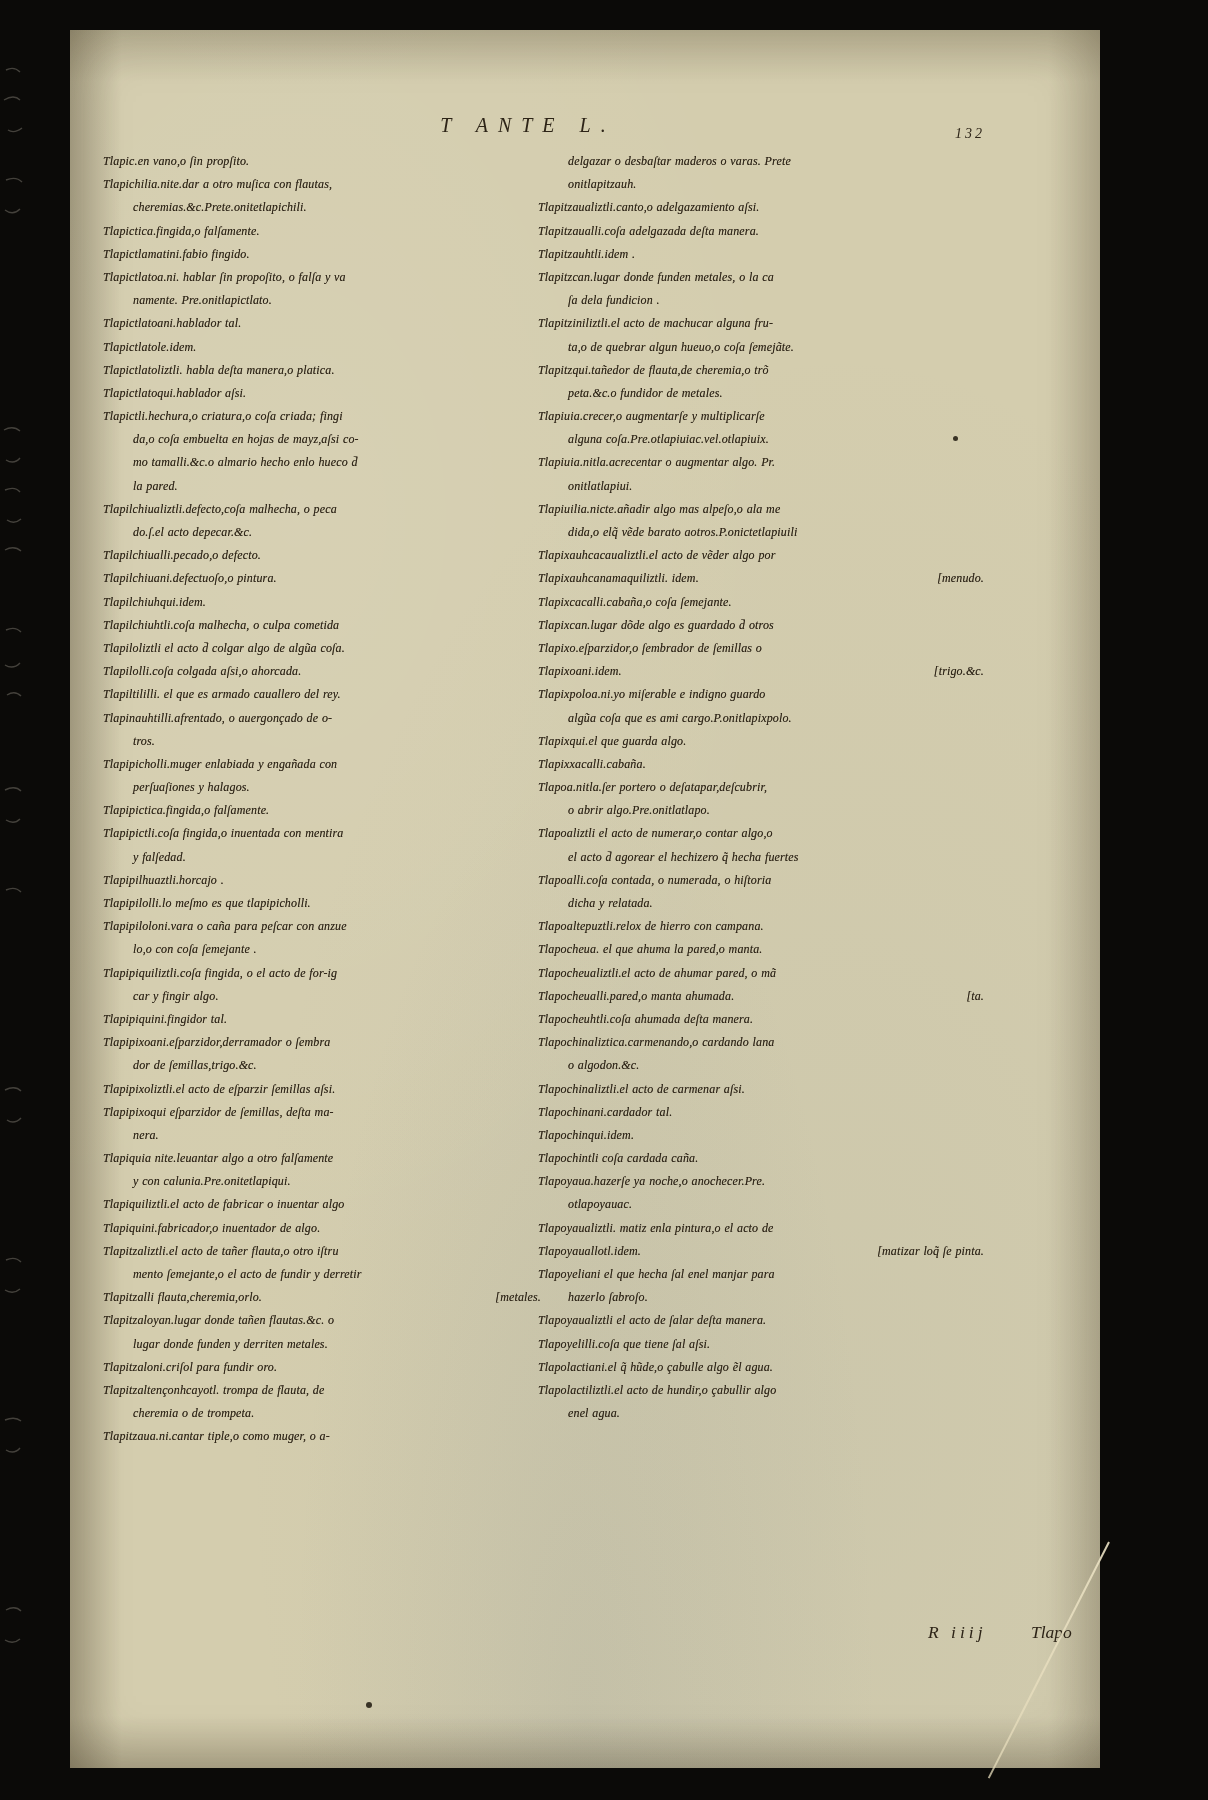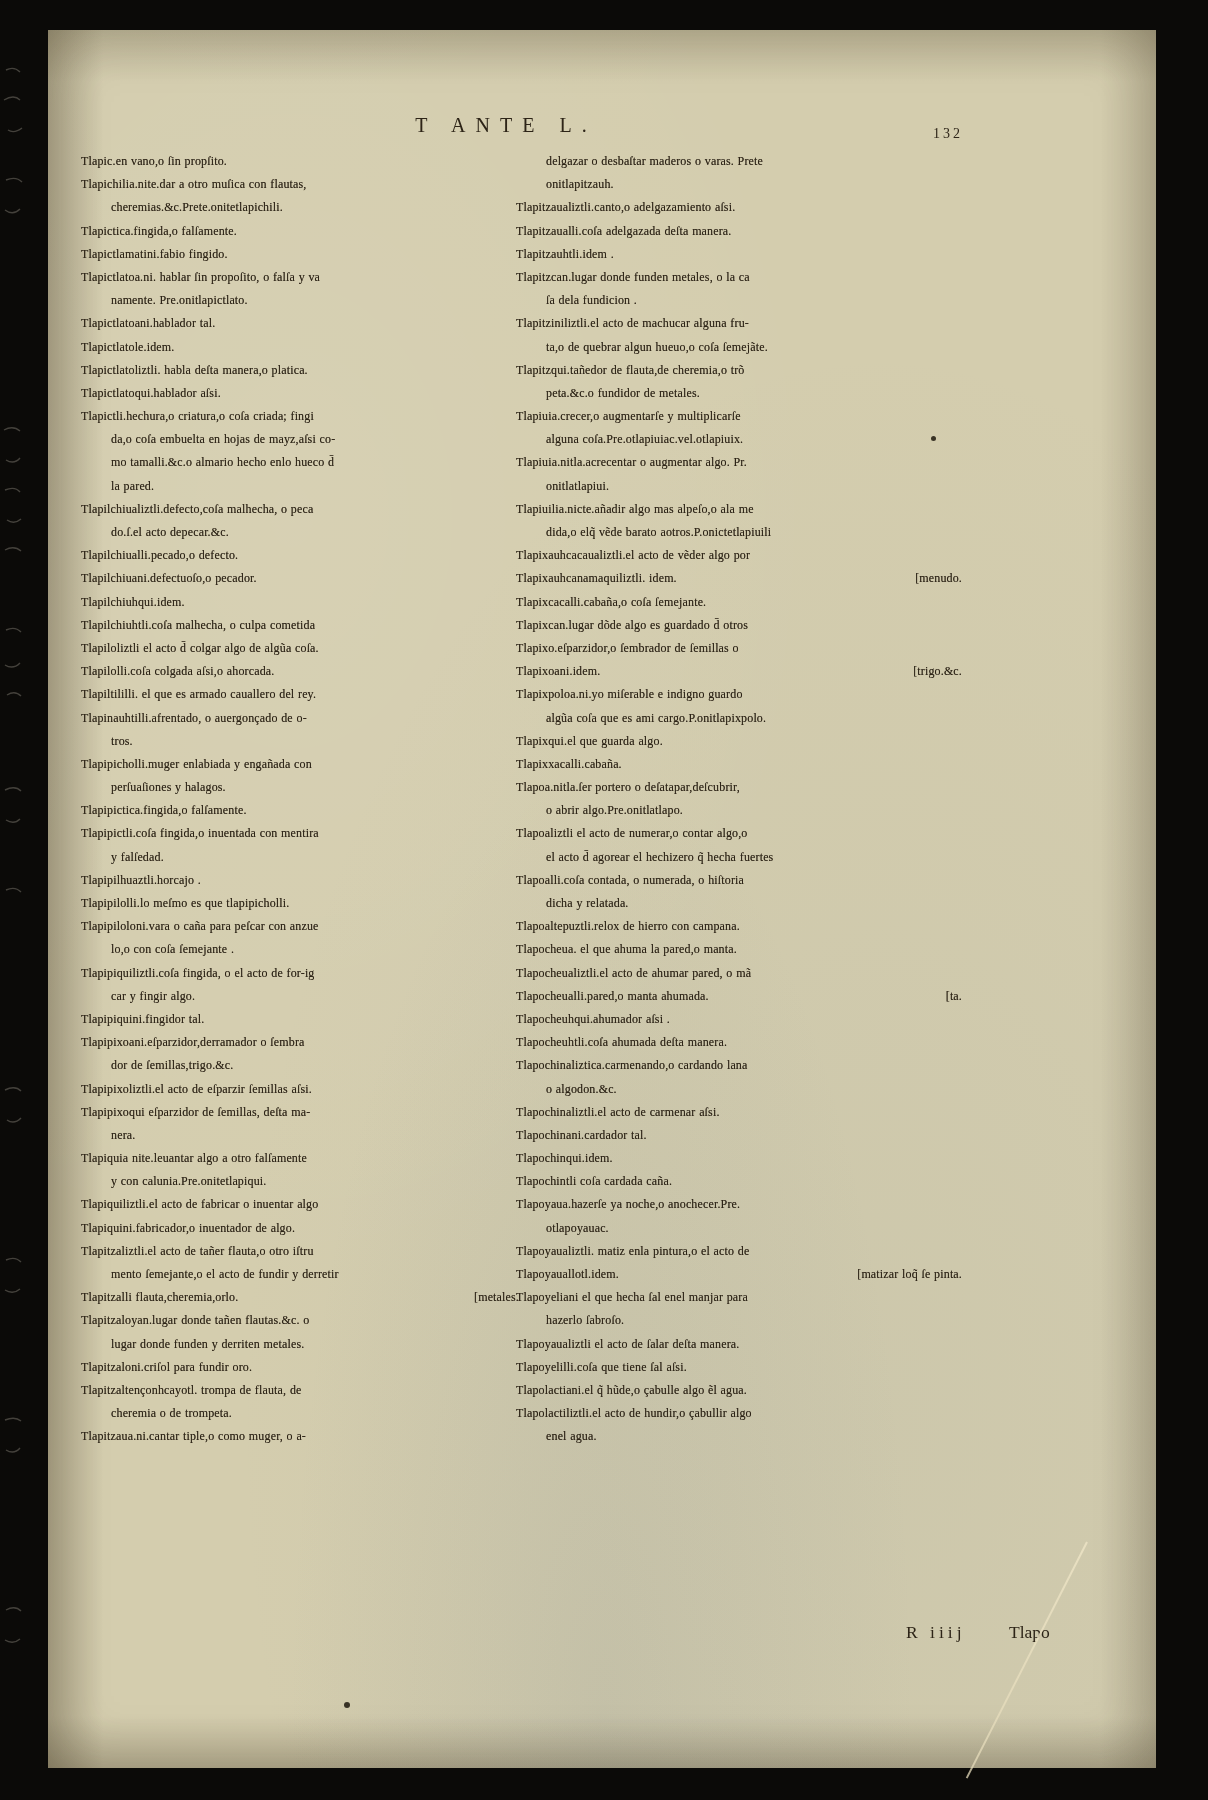--- a/index.html
+++ b/index.html
@@ -8,30 +8,31 @@
     --ink:#2d2417;
     --scribble:#8a857a;
   }
   html,body{margin:0;padding:0;background:#000;}
   .scan{
     position:relative;width:1208px;height:1800px;
     background:var(--bg);overflow:hidden;
     font-family:"Liberation Serif","DejaVu Serif",serif;
   }
   .paper{
-    position:absolute;left:48px;top:30px;width:1108px;height:1738px;
+    position:absolute;left:70px;top:30px;width:1030px;height:1738px;
     background:
       radial-gradient(ellipse at 22% 28%, rgba(255,255,255,.07), transparent 45%),
       radial-gradient(ellipse at 75% 80%, rgba(140,150,150,.10), transparent 55%),
       radial-gradient(ellipse at 50% 97%, rgba(120,130,135,.14), transparent 40%),
       linear-gradient(90deg, rgba(60,50,30,.28), rgba(60,50,30,0) 5%, rgba(60,50,30,0) 95%, rgba(80,70,50,.20)),
       linear-gradient(180deg, rgba(90,80,55,.20), rgba(90,80,55,0) 3%, rgba(90,80,55,0) 97%, rgba(70,60,40,.24)),
       var(--paper);
     box-shadow: inset 0 0 60px rgba(70,60,35,.25);
     color:var(--ink);
+    font-style:italic;
   }
   .running-head{
     position:absolute;left:308px;top:84px;width:300px;
     text-align:center;font-size:20px;letter-spacing:10px;
     color:var(--ink);white-space:nowrap;
   }
   .folio{
     position:absolute;left:885px;top:96px;font-size:14px;letter-spacing:3px;
   }
   .col{
@@ -95,21 +96,21 @@
         <div class="line">Tlapictlatole.idem.</div>
         <div class="line">Tlapictlatoliztli. habla deſta manera,o platica.</div>
         <div class="line">Tlapictlatoqui.hablador aſsi.</div>
         <div class="line">Tlapictli.hechura,o criatura,o coſa criada; fingi</div>
         <div class="line indent">da,o coſa embuelta en hojas de mayz,aſsi co-</div>
         <div class="line indent">mo tamalli.&amp;c.o almario hecho enlo hueco d̄</div>
         <div class="line indent">la pared.</div>
         <div class="line">Tlapilchiualiztli.defecto,coſa malhecha, o peca</div>
         <div class="line indent">do.ſ.el acto depecar.&amp;c.</div>
         <div class="line">Tlapilchiualli.pecado,o defecto.</div>
-        <div class="line">Tlapilchiuani.defectuoſo,o pecador.</div>
+        <div class="line">Tlapilchiuani.defectuoſo,o pintura.</div>
         <div class="line">Tlapilchiuhqui.idem.</div>
         <div class="line">Tlapilchiuhtli.coſa malhecha, o culpa cometida</div>
         <div class="line">Tlapiloliztli el acto d̄ colgar algo de algũa coſa.</div>
         <div class="line">Tlapilolli.coſa colgada aſsi,o ahorcada.</div>
         <div class="line">Tlapiltililli. el que es armado cauallero del rey.</div>
         <div class="line">Tlapinauhtilli.afrentado, o auergonçado de o-</div>
         <div class="line indent">tros.</div>
         <div class="line">Tlapipicholli.muger enlabiada y engañada con</div>
         <div class="line indent">perſuaſiones y halagos.</div>
         <div class="line">Tlapipictica.fingida,o falſamente.</div>
@@ -172,21 +173,20 @@
         <div class="line">Tlapoa.nitla.ſer portero o deſatapar,deſcubrir,</div>
         <div class="line indent">o abrir algo.Pre.onitlatlapo.</div>
         <div class="line">Tlapoaliztli el acto de numerar,o contar algo,o</div>
         <div class="line indent">el acto d̄ agorear el hechizero q̃ hecha fuertes</div>
         <div class="line">Tlapoalli.coſa contada, o numerada, o hiſtoria</div>
         <div class="line indent">dicha y relatada.</div>
         <div class="line">Tlapoaltepuztli.relox de hierro con campana.</div>
         <div class="line">Tlapocheua. el que ahuma la pared,o manta.</div>
         <div class="line">Tlapocheualiztli.el acto de ahumar pared, o mã</div>
         <div class="line">Tlapocheualli.pared,o manta ahumada.<span class="rt">[ta.</span></div>
-        <div class="line">Tlapocheuhqui.ahumador aſsi .</div>
         <div class="line">Tlapocheuhtli.coſa ahumada deſta manera.</div>
         <div class="line">Tlapochinaliztica.carmenando,o cardando lana</div>
         <div class="line indent">o algodon.&amp;c.</div>
         <div class="line">Tlapochinaliztli.el acto de carmenar aſsi.</div>
         <div class="line">Tlapochinani.cardador tal.</div>
         <div class="line">Tlapochinqui.idem.</div>
         <div class="line">Tlapochintli coſa cardada caña.</div>
         <div class="line">Tlapoyaua.hazerſe ya noche,o anochecer.Pre.</div>
         <div class="line indent">otlapoyauac.</div>
         <div class="line">Tlapoyaualiztli. matiz enla pintura,o el acto de</div>

